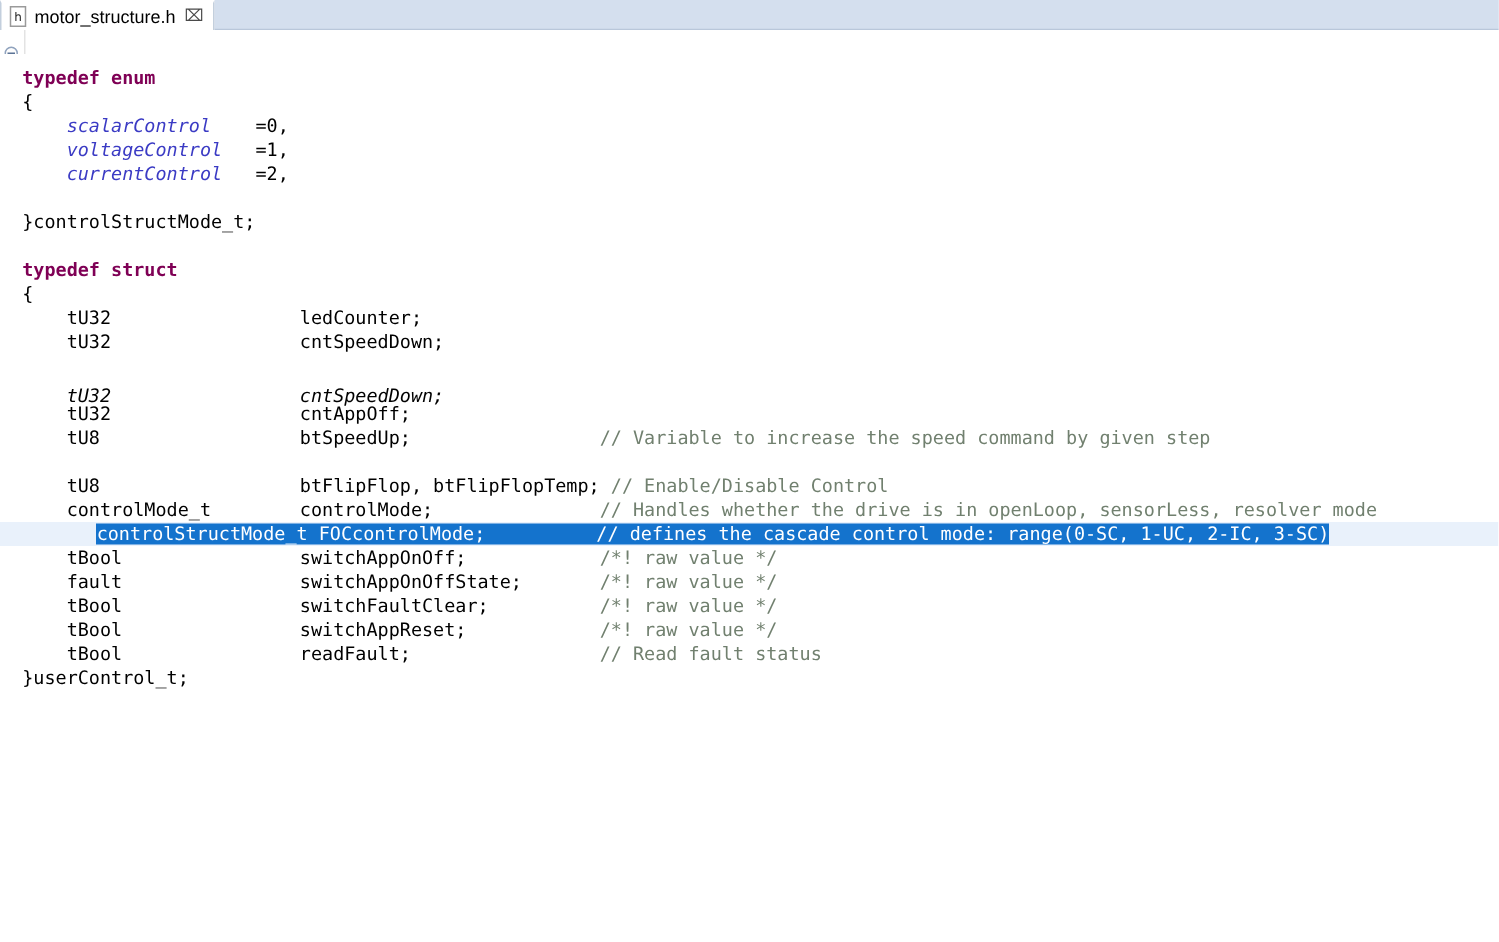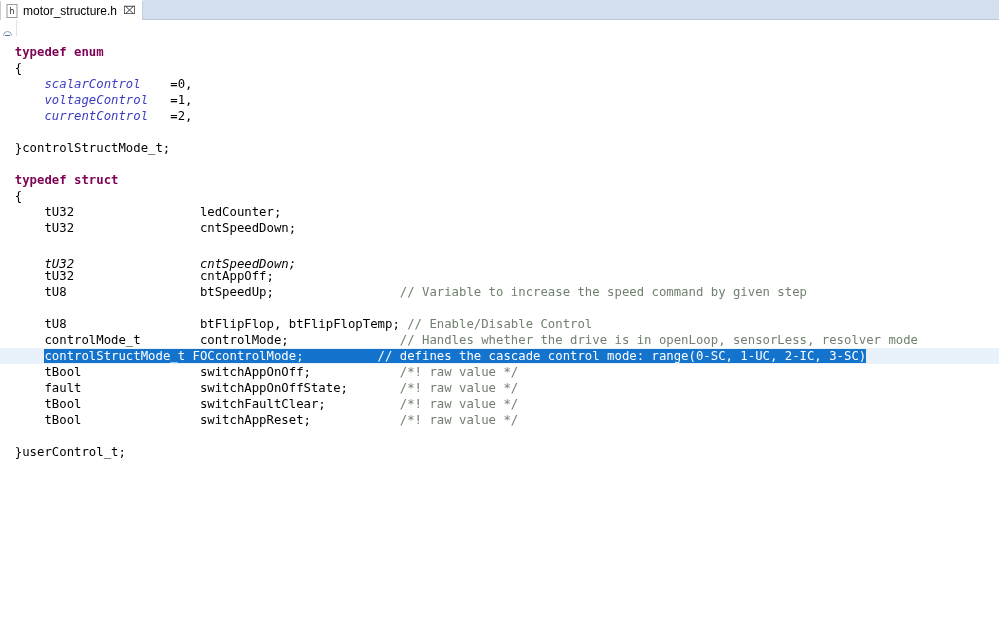--- a/index.html
+++ b/index.html
@@ -185,20 +185,21 @@
       <div class="line" style="position: absolute; top: 120px; left: 0px; right: 0px;"></div>
       <div class="line" style="position: absolute; top: 136px; left: 0px; right: 0px;"><span class="seg ">  </span><span class="seg kw">typedef struct</span></div>
       <div class="line" style="position: absolute; top: 152px; left: 0px; right: 0px;"><span class="seg ">  {</span></div>
       <div class="line" style="position: absolute; top: 168px; left: 0px; right: 0px;"><span class="seg ">      tU32                 ledCounter;</span></div>
       <div class="line" style="position: absolute; top: 184px; left: 0px; right: 0px;"><span class="seg ">      tU32                 cntSpeedDown;</span></div>
       <div class="line" style="position: absolute; top: 220px; left: 0px; right: 0px; font-style: italic;"><span class="seg ">      tU32                 cntSpeedDown;</span></div>
       <div class="line" style="position: absolute; top: 232px; left: 0px; right: 0px;"><span class="seg ">      tU32                 cntAppOff;</span></div>
       <div class="line" style="position: absolute; top: 248px; left: 0px; right: 0px;"><span class="seg ">      tU8                  btSpeedUp;                 </span><span class="seg cmt">// Variable to increase the speed command by given step</span></div>
       <div class="line" style="position: absolute; top: 280px; left: 0px; right: 0px;"><span class="seg ">      tU8                  btFlipFlop, btFlipFlopTemp;</span><span class="seg "> </span><span class="seg cmt">// Enable/Disable Control</span></div>
       <div class="line" style="position: absolute; top: 296px; left: 0px; right: 0px;"><span class="seg ">      controlMode_t        controlMode;               </span><span class="seg cmt">// Handles whether the drive is in openLoop, sensorLess, resolver mode</span></div>
-      <div class="line current" style="position: absolute; top: 312px; left: 0px; right: 0px;"><span class="seg">      </span><span class="sel">controlStructMode_t FOCcontrolMode;          // defines the cascade control mode: range(0-SC, 1-UC, 2-IC, 3-SC)</span></div>
+      <div class="line current" style="position: absolute; top: 312px; left: 0px; right: 0px; padding-left: 20px;"><span class="seg">      </span><span class="sel">controlStructMode_t FOCcontrolMode;          // defines the cascade control mode: range(0-SC, 1-UC, 2-IC, 3-SC)</span></div>
       <div class="line" style="position: absolute; top: 328px; left: 0px; right: 0px;"><span class="seg ">      tBool                switchAppOnOff;            </span><span class="seg cmt">/*! raw value */</span></div>
       <div class="line" style="position: absolute; top: 344px; left: 0px; right: 0px;"><span class="seg ">      fault                switchAppOnOffState;       </span><span class="seg cmt">/*! raw value */</span></div>
       <div class="line" style="position: absolute; top: 360px; left: 0px; right: 0px;"><span class="seg ">      tBool                switchFaultClear;          </span><span class="seg cmt">/*! raw value */</span></div>
       <div class="line" style="position: absolute; top: 376px; left: 0px; right: 0px;"><span class="seg ">      tBool                switchAppReset;            </span><span class="seg cmt">/*! raw value */</span></div>
+      <div class="line" style="position: absolute; top: 392px; left: 0px; right: 0px;"><span class="seg ">      tBool                readFault;                 </span><span class="seg cmt">// Read fault status</span></div>
       <div class="line" style="position: absolute; top: 408px; left: 0px; right: 0px;"><span class="seg ">  }userControl_t;</span></div>
     </div>
 </div>
 
 </body></html>

